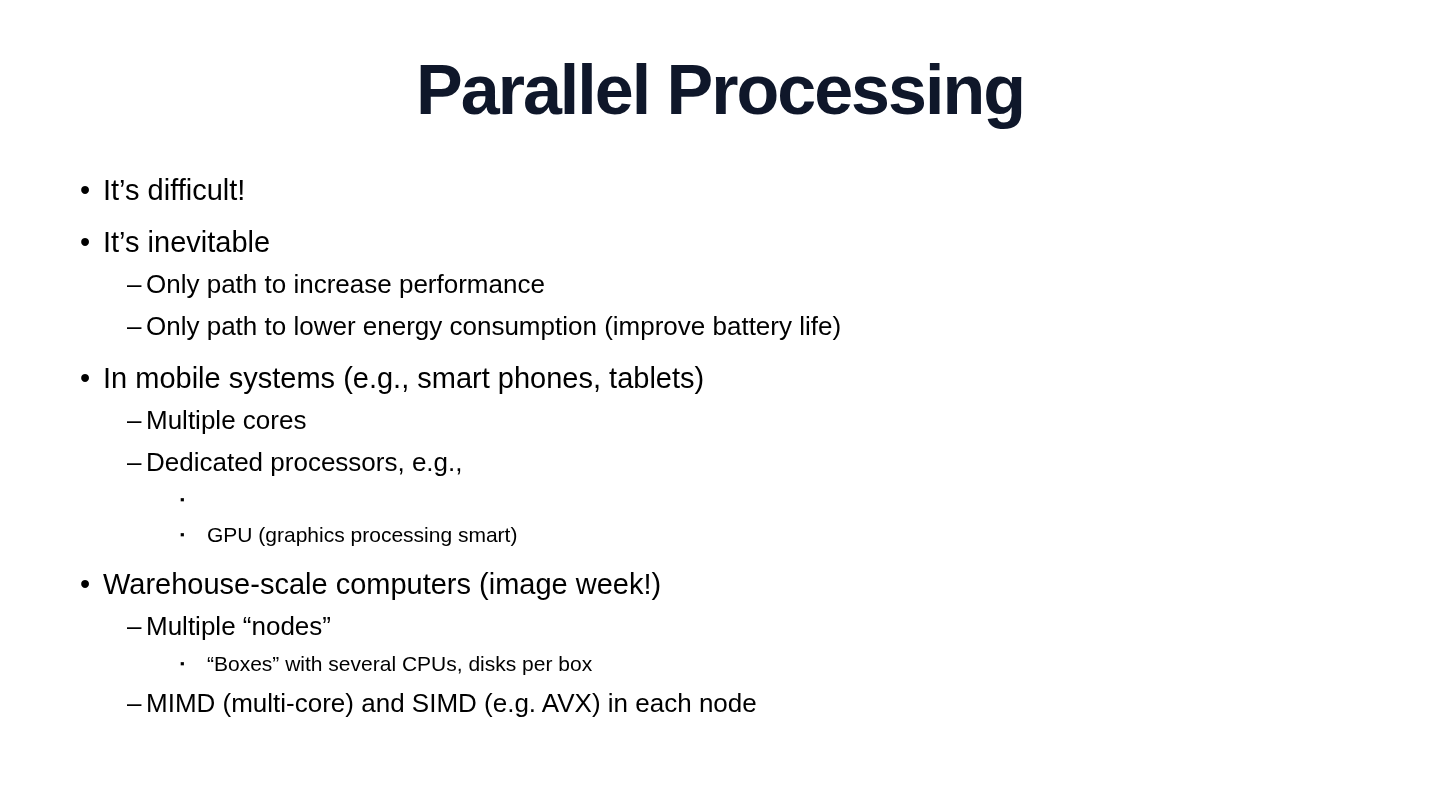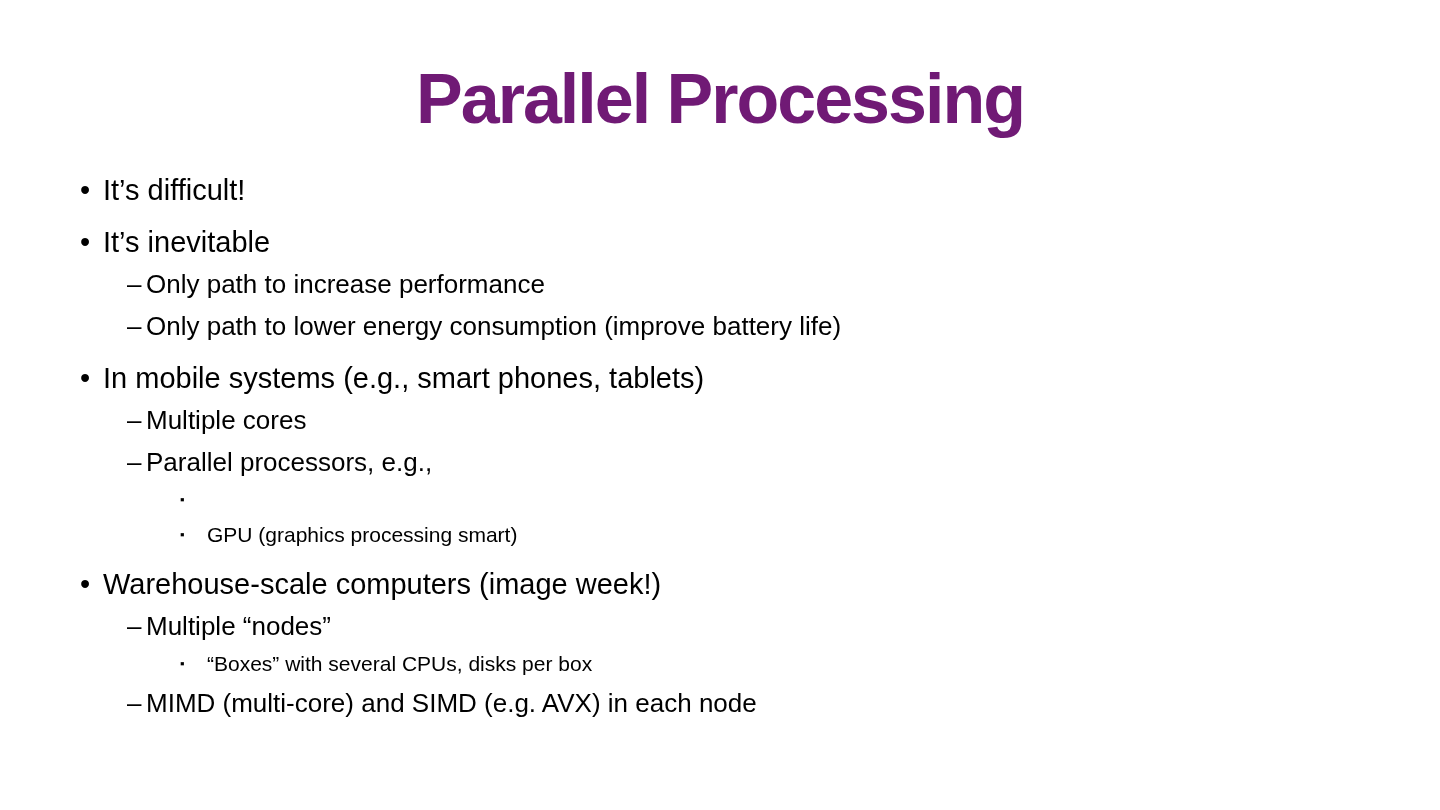--- a/index.html
+++ b/index.html
@@ -18,24 +18,23 @@
   }
   .slide-title {
     position: absolute;
     top: 52px;
     left: 0;
     width: 100%;
     text-align: center;
     font-size: 70px;
     font-weight: 700;
     letter-spacing: -2px;
-    color: #701a75;
+    color: #0f172a;
     line-height: 1.1;
     white-space: nowrap;
-    margin-top: 9px;
   }
   .content {
     position: absolute;
     top: 170px;
     left: 80px;
     right: 30px;
   }
   .line {
     display: flex;
     align-items: flex-start;
@@ -115,21 +114,21 @@
       <span class="text">In mobile systems (e.g., smart phones, tablets)</span>
     </div>
 
     <div class="line l2">
       <span class="marker">–</span>
       <span class="text">Multiple cores</span>
     </div>
 
     <div class="line l2">
       <span class="marker">–</span>
-      <span class="text">Parallel processors, e.g.,</span>
+      <span class="text">Dedicated processors, e.g.,</span>
     </div>
 
     <div class="line l3">
       <span class="marker">▪</span>
     </div>
 
     <div class="line l3">
       <span class="marker">▪</span>
       <span class="text">GPU (graphics processing smart)</span>
     </div>

